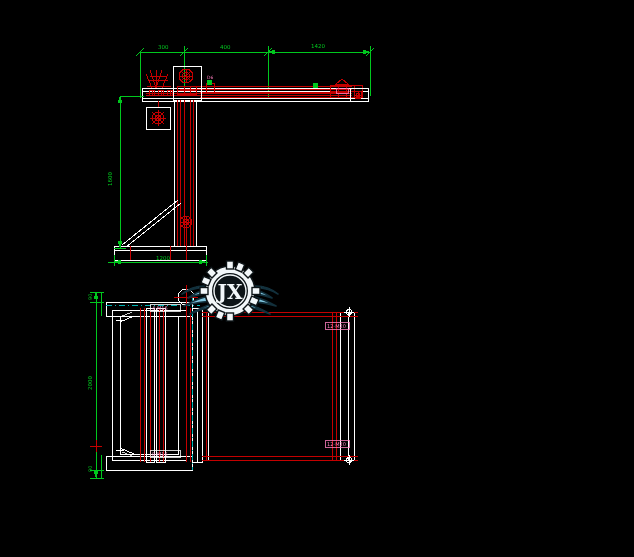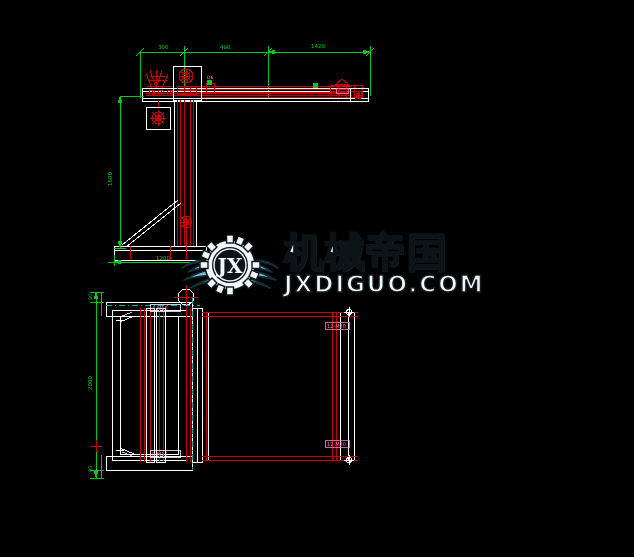--- a/index.html
+++ b/index.html
@@ -6,21 +6,21 @@
   html,body{margin:0;padding:0;background:#000;}
   body{
     width:634px;height:557px;overflow:hidden;position:relative;
     font-family:"Liberation Sans",sans-serif;
   }
   #canvas{position:absolute;left:0;top:0;width:634px;height:557px;background:#000;}
   #canvas svg{display:block;}
 
   
   #watermark{
-    position:absolute;left:176px;top:230px;width:300px;height:72px;
+    position:absolute;left:176px;top:256px;width:300px;height:72px;
     pointer-events:none;
   }
   #wm-logo{position:absolute;left:0;top:2px;width:108px;height:66px;}
   #wm-text{
     position:absolute;left:108px;top:0px;width:196px;height:70px;
   }
   .wm-cn{
     font-family:"DejaVu Sans",sans-serif;
     font-size:40px;font-weight:bold;letter-spacing:1px;
     color:#e9f3f7;
@@ -372,17 +372,13 @@
         <rect x="-3.5" y="22" width="7" height="8" transform="rotate(22.5)"></rect>
         <rect x="-30" y="-3.5" width="8" height="7" transform="rotate(22.5)"></rect>
         <rect x="22" y="-3.5" width="8" height="7" transform="rotate(22.5)"></rect>
       </g>
       <circle cx="0" cy="0" r="18" fill="#0d1417" stroke="none"></circle>
       <circle cx="0" cy="0" r="16" fill="none" stroke="#f2f7f9" stroke-width="1.4"></circle>
       <text x="0" y="8" text-anchor="middle" font-size="20" font-weight="bold" font-family="DejaVu Serif, serif" fill="#f2f7f9">JX</text>
     </g>
   </svg>
 
-  <div id="wm-text">
-    <span class="wm-cn">机械帝国</span>
-    <span class="wm-en">JXDIGUO.COM</span>
-  </div>
 </div>
 
 </body></html>

